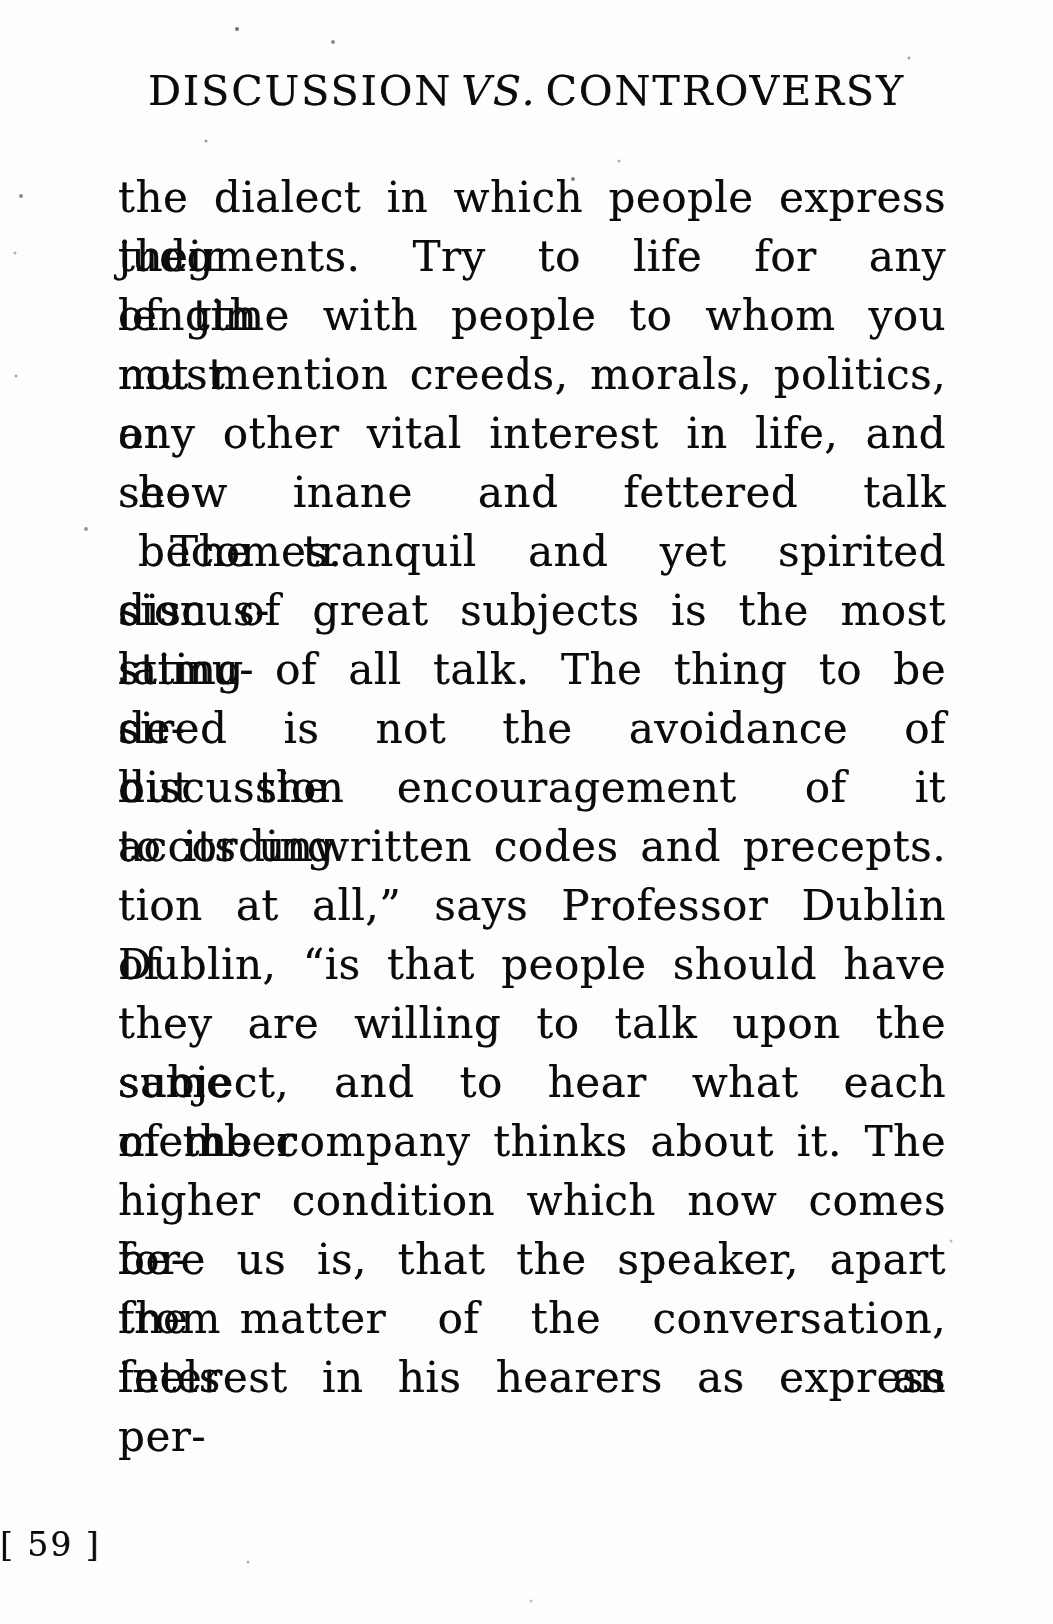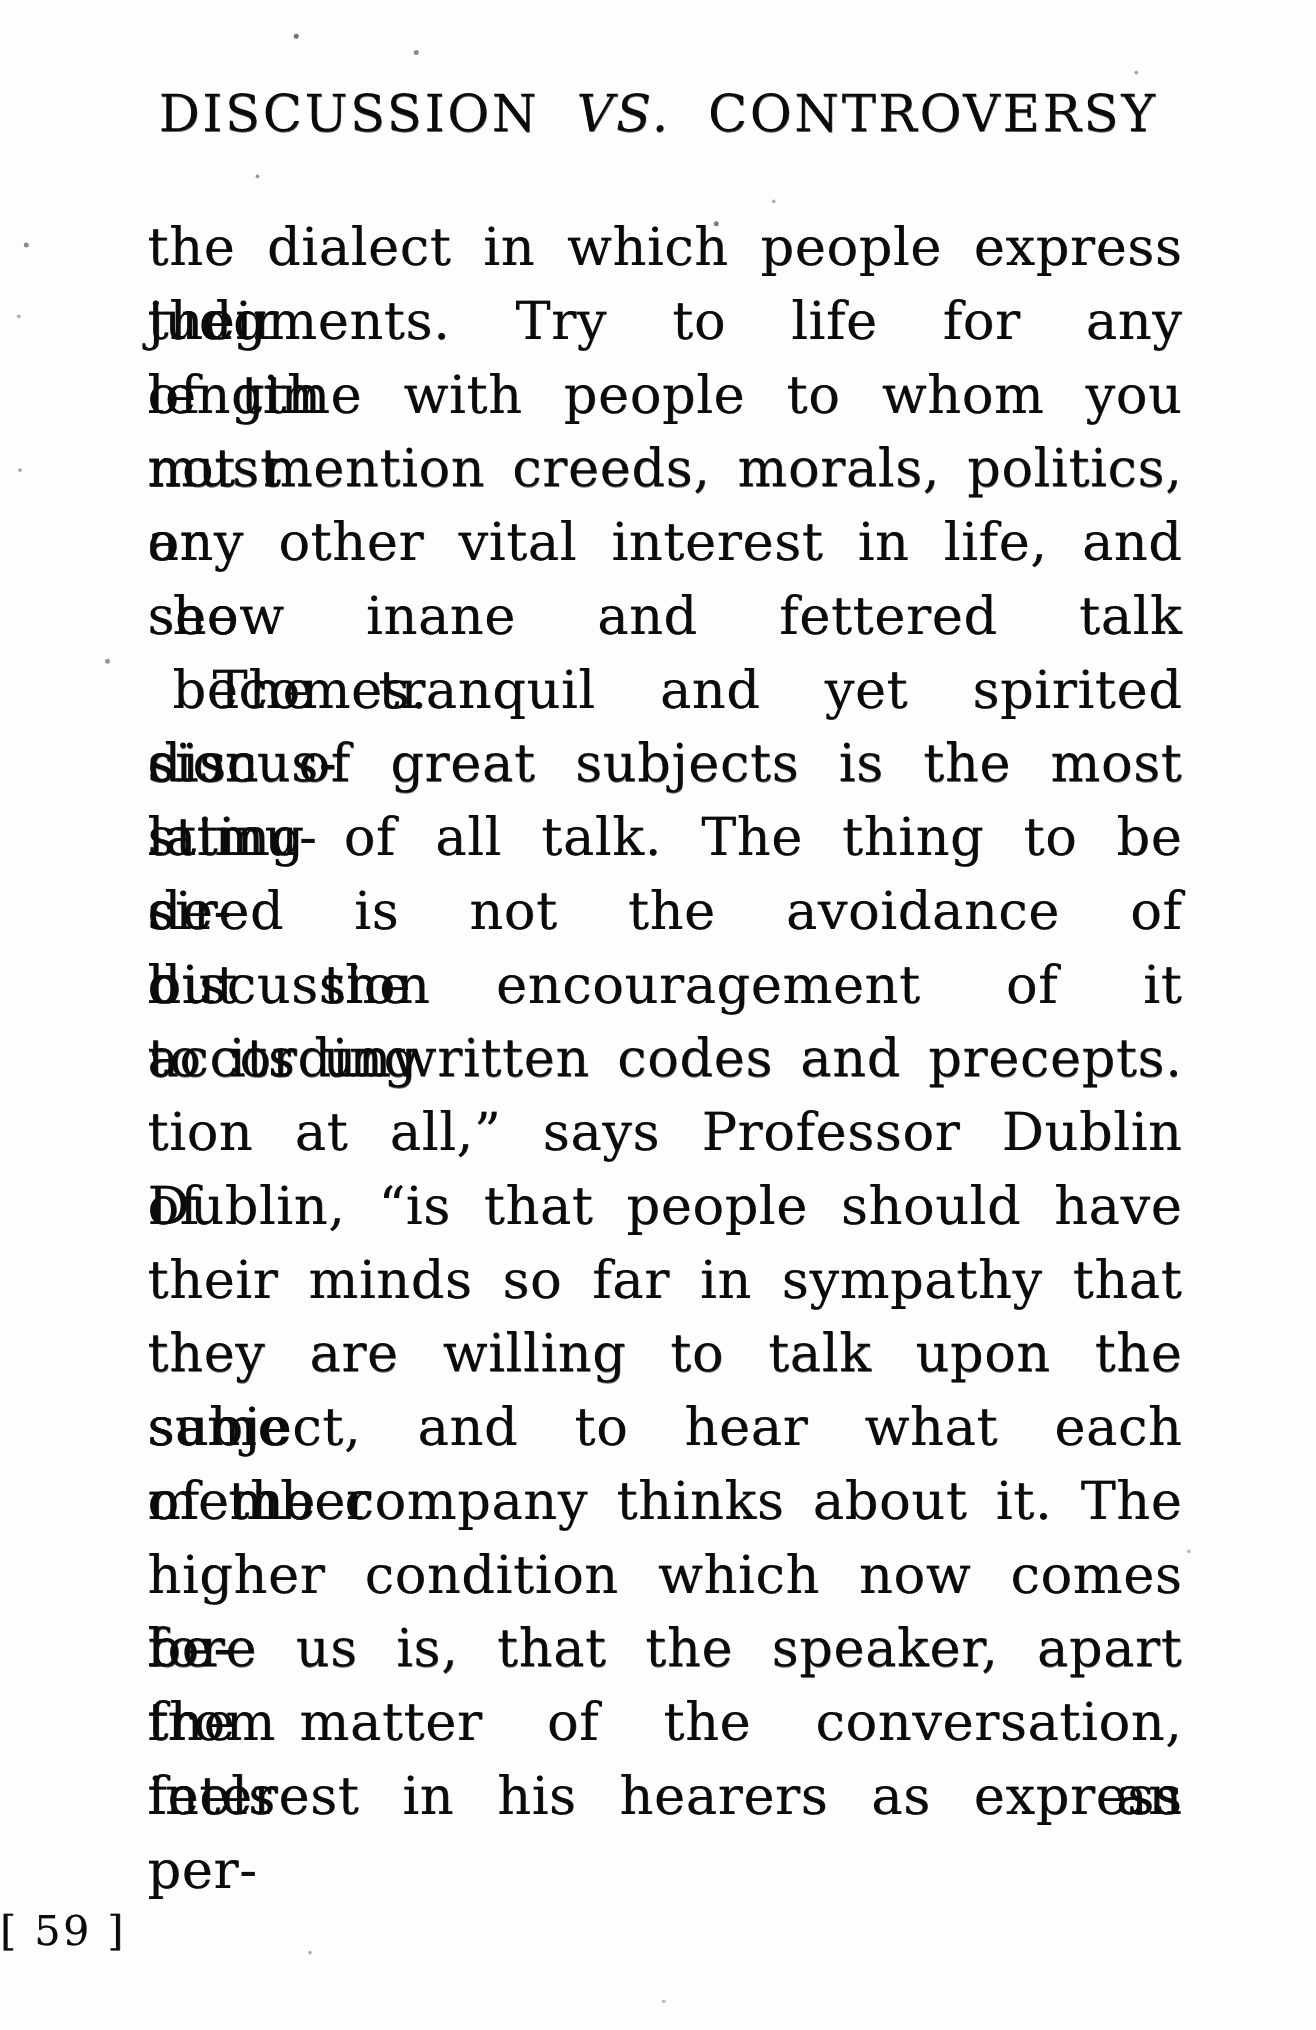--- a/index.html
+++ b/index.html
@@ -25,21 +25,21 @@
     width: 100%;
     text-align: center;
     font-size: 41px;
     line-height: 50px;
     letter-spacing: 2px;
     white-space: nowrap;
     text-shadow: 0.4px 0.4px 0 rgba(0,0,0,0.6);
   }
   .header .vs {
     font-style: italic;
-    margin: 0 30px;
+    margin: 0 9px;
   }
   
   .bodytext {
     position: absolute;
     top: 168px;
     left: 118px;
     width: 828px;
     font-size: 42px;
     letter-spacing: 0.5px;
     word-spacing: 7px;
@@ -117,21 +117,20 @@
     <div class="line">any other vital interest in life, and see</div>
     <div class="line para-end">how inane and fettered talk becomes.</div>
     <div class="line indent">The tranquil and yet spirited discus-</div>
     <div class="line">sion of great subjects is the most stimu-</div>
     <div class="line">lating of all talk.  The thing to be de-</div>
     <div class="line">sired is not the avoidance of discussion</div>
     <div class="line">but the encouragement of it according</div>
     <div class="line">to its unwritten codes and precepts.</div>
     <div class="line">tion at all,” says Professor Dublin of</div>
     <div class="line">Dublin, “is that people should have</div>
-    <div class="line">their minds so far in sympathy that</div>
     <div class="line">they are willing to talk upon the same</div>
     <div class="line">subject, and to hear what each member</div>
     <div class="line">of the company thinks about it.  The</div>
     <div class="line">higher condition which now comes be-</div>
     <div class="line">fore us is, that the speaker, apart from</div>
     <div class="line">the matter of the conversation, feels an</div>
     <div class="line">interest in his hearers as express per-</div>
   </div>
 
   <div class="footer">

